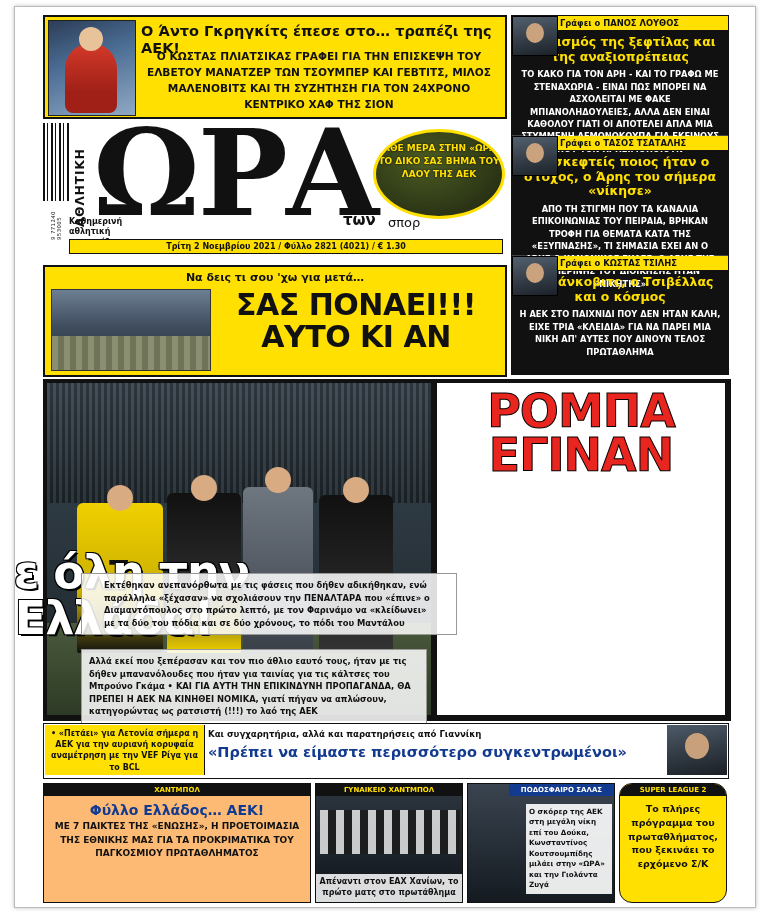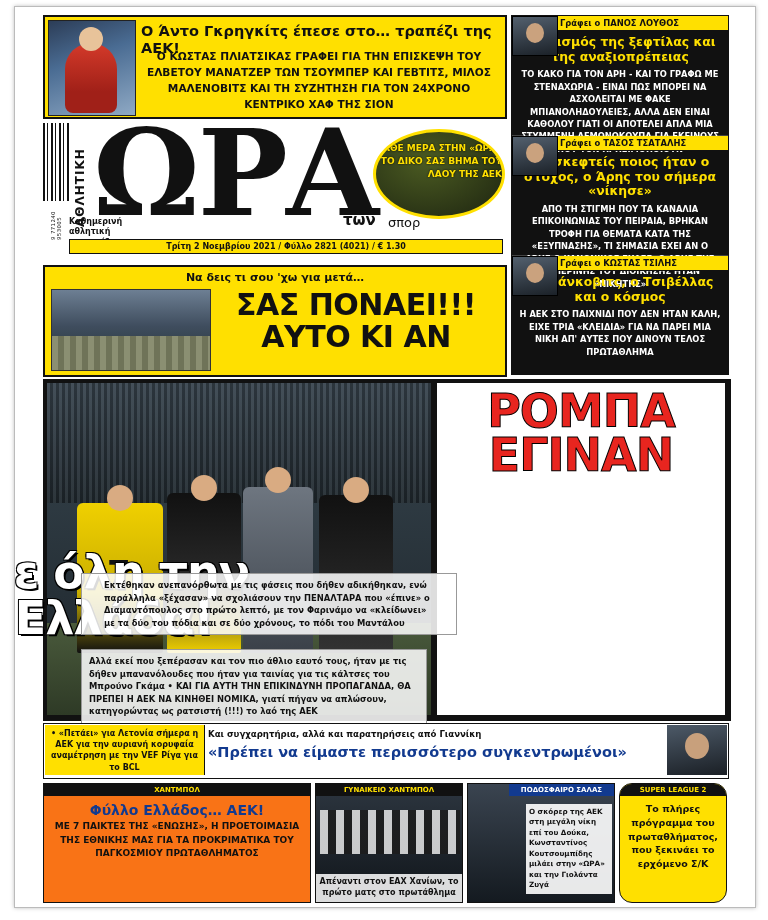--- a/index.html
+++ b/index.html
@@ -35,21 +35,21 @@
     font-size:5.4px;letter-spacing:.4px;color:#111;}
   .side-vert{position:absolute;left:30px;top:108px;width:120px;transform:rotate(-90deg);transform-origin:left top;
      font-size:12px;font-weight:bold;color:#111;letter-spacing:1px;}
   .omega{position:absolute;left:50px;top:-6px;font-size:120px;font-weight:bold;color:#111;letter-spacing:-2px;
      font-family:"DejaVu Serif","Liberation Serif",serif;line-height:1;}
   .omega-sub{position:absolute;left:300px;top:92px;font-size:15px;color:#111;font-weight:bold;}
   .omega-sub2{position:absolute;left:345px;top:96px;font-size:13px;color:#111;}
   .subline{position:absolute;left:26px;top:98px;width:140px;font-size:8px;font-weight:bold;color:#111;line-height:1.3;}
   .ellipse{position:absolute;left:330px;top:10px;width:126px;height:84px;border-radius:50%;
      background:radial-gradient(ellipse at 40% 35%,#4b5b22,#1d2410);border:3px solid #ffe000;overflow:hidden;}
-  .ellipse .et{position:absolute;left:0;top:10px;width:126px;text-align:right;color:#ffe000;font-size:9px;
+  .ellipse .et{position:absolute;left:0;top:10px;width:126px;text-align:center;color:#ffe000;font-size:9px;
      font-weight:bold;line-height:1.45;text-shadow:0 0 2px #000;}
   .dateline{position:absolute;left:26px;top:120px;width:432px;background:#ffe000;border:1px solid #111;
      font-size:8px;font-weight:bold;color:#111;text-align:center;padding:2px 0;}
 
   
   .ybanner{position:absolute;left:28px;top:258px;width:460px;height:108px;background:#ffe000;border:2px solid #111;}
   .yb-sub{position:absolute;left:0;top:4px;width:460px;text-align:center;font-size:11px;font-weight:bold;color:#111;}
   .yb-photo{position:absolute;left:6px;top:22px;width:158px;height:80px;border:1px solid #333;
      background:linear-gradient(180deg,#6d7f93 0%,#3f4d5e 45%,#233 100%);overflow:hidden;}
   .yb-photo:after{content:"";position:absolute;left:0;top:46px;width:158px;height:34px;
@@ -97,21 +97,21 @@
      font-size:8px;font-weight:bold;color:#111;text-align:center;padding:3px 4px;box-sizing:border-box;line-height:1.4;}
   .q-mid{position:absolute;left:164px;top:2px;width:458px;text-align:left;}
   .q-lead{font-size:8.6px;font-weight:bold;color:#111;padding-top:3px;}
   .q-main{font-size:14.5px;font-weight:bold;color:#123a8f;padding-top:5px;}
   .q-photo{position:absolute;right:1px;top:1px;width:60px;height:50px;background:linear-gradient(170deg,#4d5a68,#1a1f25);}
   .q-photo:before{content:"";position:absolute;left:18px;top:8px;width:24px;height:26px;border-radius:50%;background:#c8a07c;}
 
   
   .brow{position:absolute;left:28px;top:776px;width:684px;height:120px;}
   .bcell{position:absolute;top:0;height:120px;border:1px solid #111;box-sizing:border-box;overflow:hidden;background:#fff;}
-  .bc1{left:0;width:268px;background:#f97316;}
+  .bc1{left:0;width:268px;background:#fdba74;}
   .bc2{left:272px;width:148px;}
   .bc3{left:424px;width:148px;padding-left:41px;}
   .bc4{left:576px;width:108px;background:#ffe000;border-radius:13px;}
   .bc-lab{background:#111;color:#ffe000;font-size:7px;font-weight:bold;text-align:center;padding:2px 0;}
   .bc-lab.blue{background:#123a8f;color:#fff;}
   .bc1-title{font-size:14px;font-weight:bold;color:#123a8f;text-align:center;padding:6px 4px 2px;}
   .bc1-body{font-size:9px;font-weight:bold;color:#111;text-align:center;line-height:1.5;padding:0 8px;}
   .bc-img{position:absolute;left:0;width:100%;height:118px;background:linear-gradient(180deg,#2d3640,#10151a);}
   .bc-imgrow{position:absolute;left:4px;top:26px;width:140px;height:44px;
      background:repeating-linear-gradient(90deg,#e8e8e8 0 8px,#1c1c1c 8px 16px);opacity:.85;}

